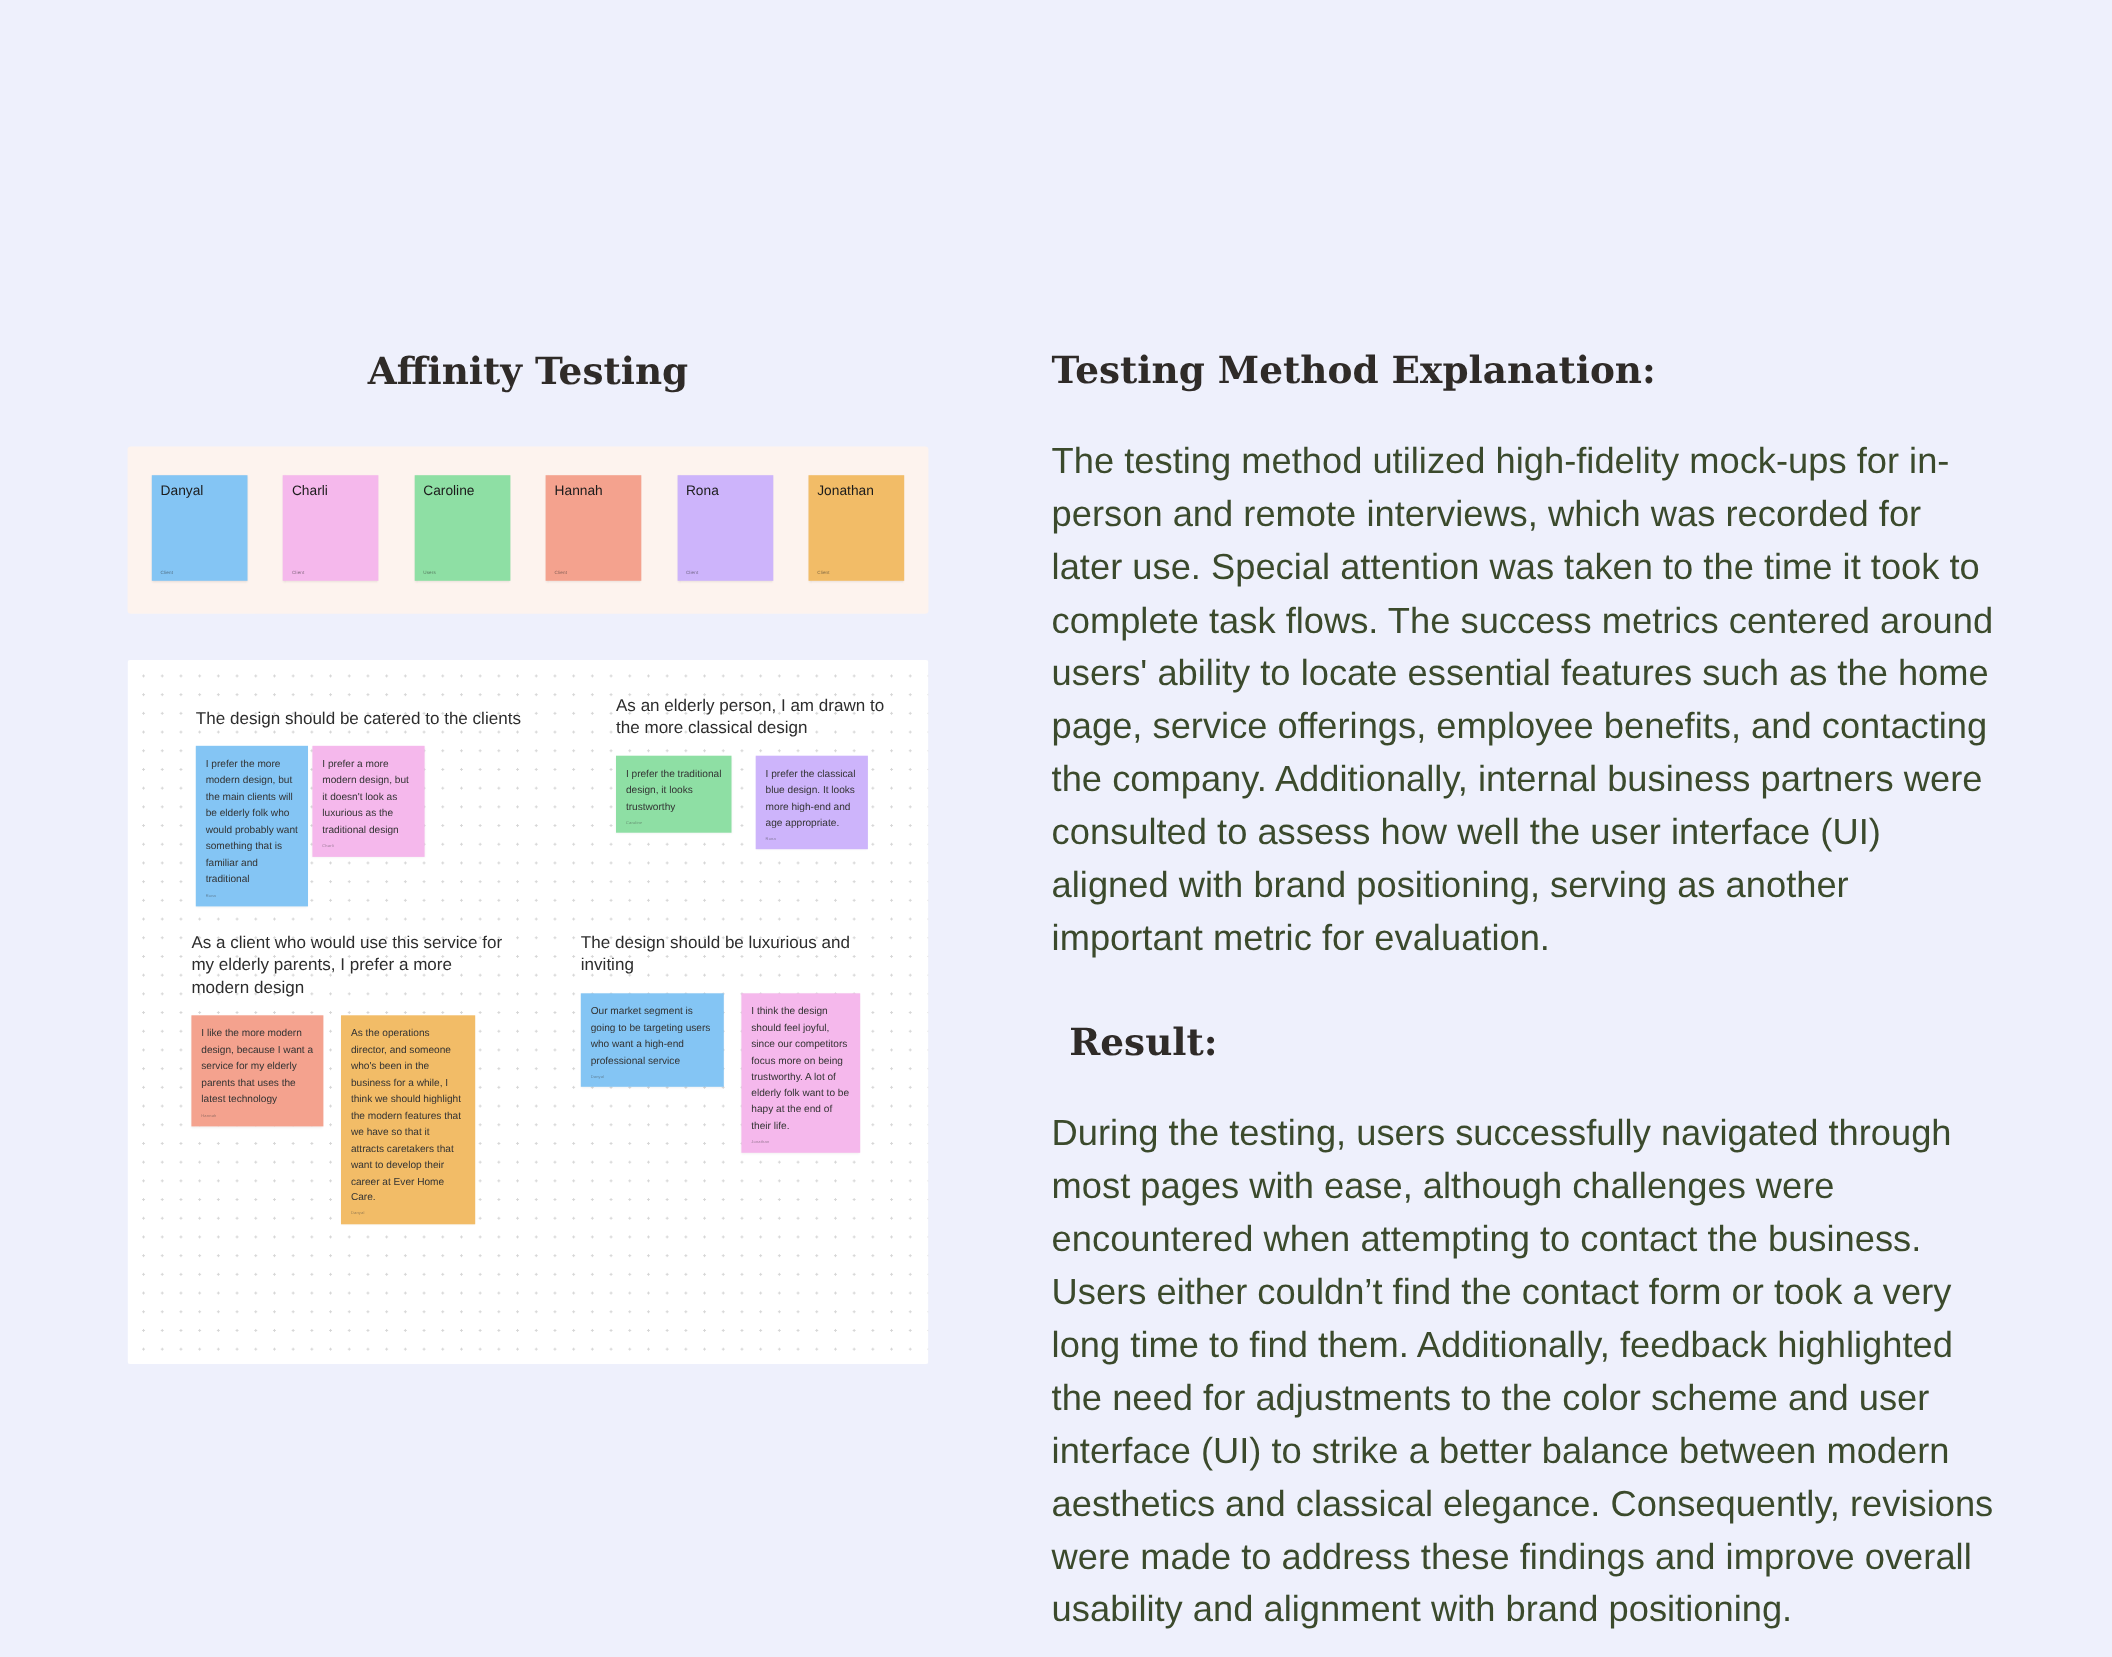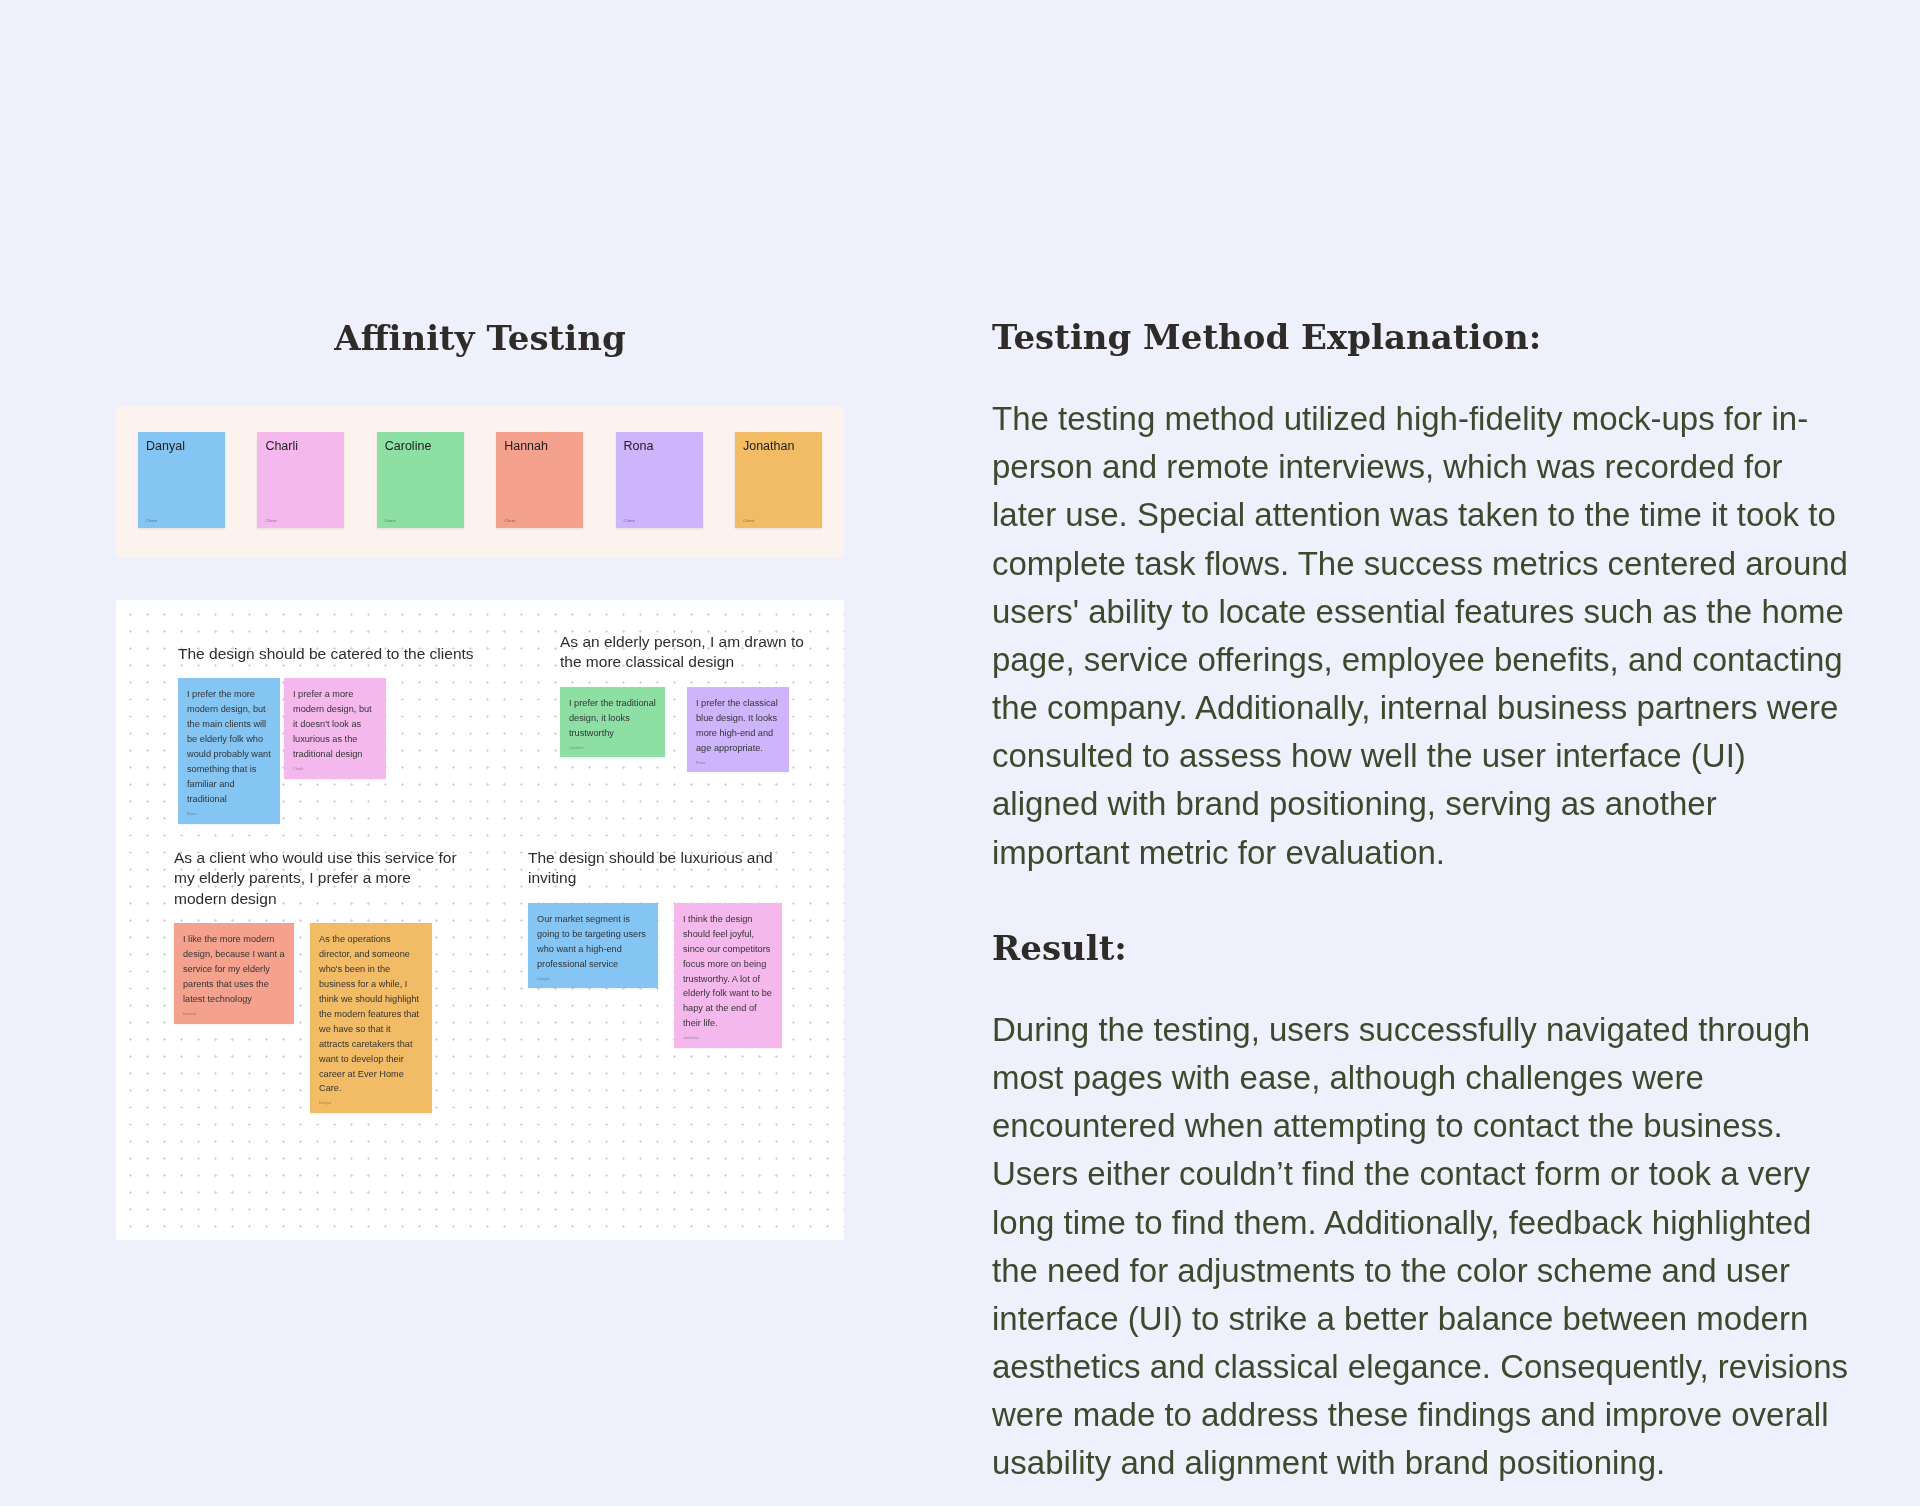--- a/index.html
+++ b/index.html
@@ -135,42 +135,42 @@
     display: block;
     margin-top: 5px;
     font-size: 3.6px;
     color: rgba(60,60,60,0.5);
     letter-spacing: 0.2px;
   }
 
   
   .right-col {
     position: absolute;
-    left: 992px;
+    left: 956px;
     top: 318px;
     width: 860px;
   }
 
   .r-heading {
     font-family: "DejaVu Serif", serif;
     font-weight: 700;
     font-size: 34px;
     color: #2f2b28;
     line-height: 1.15;
   }
 
   .r-para {
     font-family: "Liberation Sans", sans-serif;
     font-size: 33px;
     line-height: 1.46;
     color: #3b4a2c;
     margin-top: 38px;
   }
 
-  .r-heading.second { margin-top: 52px; }
+  .r-heading.second { margin-top: 52px; margin-left: 16px; }
 </style>
 </head>
 <body>
 
 <div class="page">
 
 
   <div class="left-col">
 
     <h2 class="section-title">Affinity Testing</h2>

